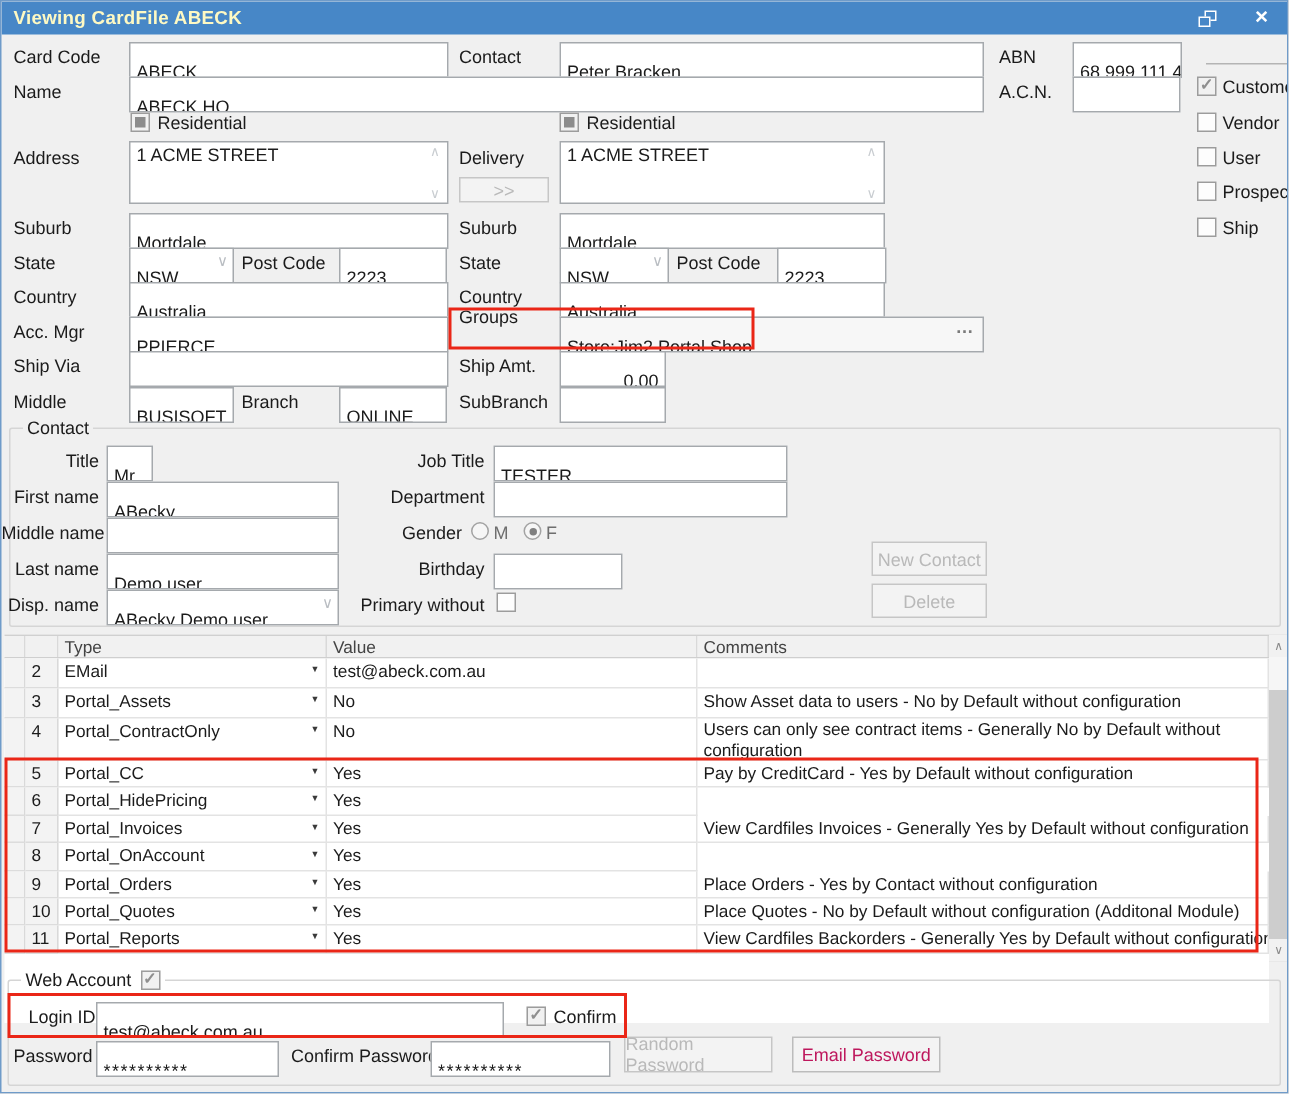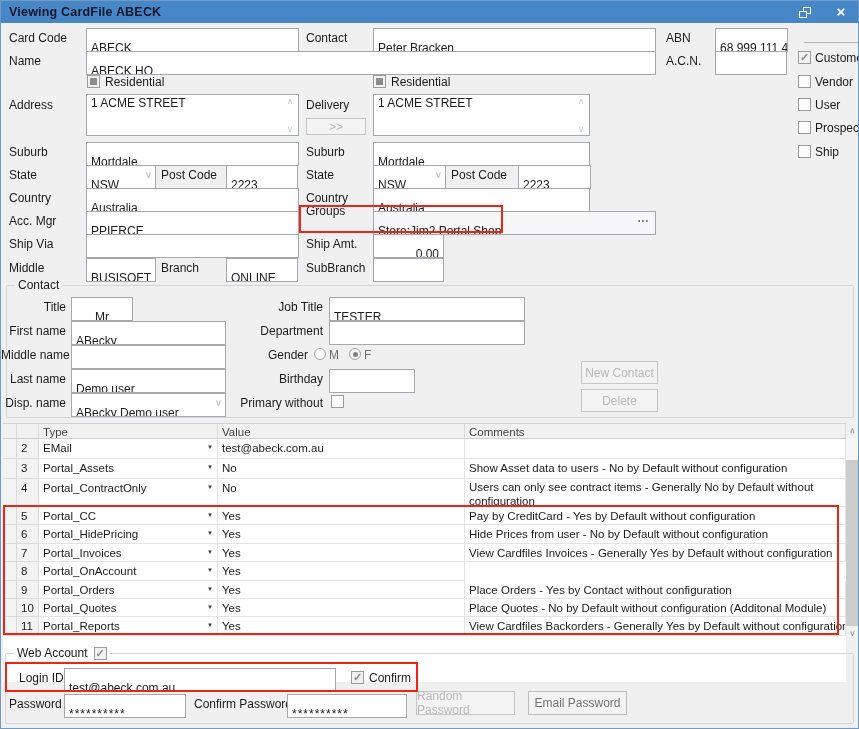--- a/index.html
+++ b/index.html
@@ -12,21 +12,21 @@
     border:1px solid #6f9bc9;
     font-size:12px; color:#1b1b1b;
   }
 
   
   .titlebar {
     position:absolute; left:0; top:0; width:100%; height:22px;
     background:#4787c7; display:flex; align-items:center;
   }
   .titlebar .title {
-    color:#0f172a; font-weight:bold; font-size:12.5px; padding-left:8px;
+    color:#fef9c3; font-weight:bold; font-size:12.5px; padding-left:8px;
     letter-spacing:.2px;
   }
   .tb-btns { position:absolute; right:6px; top:0; height:22px; display:flex; align-items:center; gap:14px; }
   .tbtn { width:22px; height:18px; display:flex; align-items:center; justify-content:center; cursor:default; }
   .close-x { color:#fff; font-size:15px; font-weight:bold; line-height:16px; }
   .restore-ic { position:relative; width:12px; height:11px; display:inline-block; }
   .restore-ic .r-back { position:absolute; right:0; top:0; width:8px; height:7px; border:1px solid #fff; }
   .restore-ic .r-front { position:absolute; left:0; bottom:0; width:8px; height:7px; border:1px solid #fff; background:#4787c7; }
 
   
@@ -49,21 +49,21 @@
     display:flex; align-items:center; justify-content:center; }
   .cb.checked { background:#f1f1f1; }
   .cb.checked::after { content:"✓"; color:#8f8f8f; font-size:11px; font-weight:bold; line-height:11px; }
   .cb.indet { background:#f1f1f1; }
   .cb.indet::after { content:""; width:7px; height:7px; background:#8c8c8c; }
   .radio { position:absolute; width:12px; height:12px; border:1px solid #a3a3a3; border-radius:50%;
     background:#f6f6f6; display:flex; align-items:center; justify-content:center; }
   .radio.sel::after { content:""; width:5px; height:5px; border-radius:50%; background:#808080; }
   .btn {
     position:absolute; background:#f3f3f3; border:1px solid #bcbcbc;
-    display:flex; align-items:center; justify-content:center; font-size:12px; color:#737373;
+    display:flex; align-items:center; justify-content:center; font-size:12px; color:#be185d;
   }
   .btn.disabled { color:#b9b9b9; border-color:#c6c6c6; }
   .sep-line { position:absolute; height:1px; background:#b4b4b4; }
 
   fieldset.grp { position:absolute; border:1px solid #d5d5d5; border-radius:2px; }
   fieldset.grp legend { font-size:12px; margin-left:8px; padding:0 3px; color:#1b1b1b; }
   .wa-legend { display:flex; align-items:center; gap:6px; }
   .wa-legend .cb { position:static; }
 
   
@@ -205,21 +205,21 @@
   <div class="tb" style="left:85px;top:257px;width:70px;">BUSISOFT</div>
   <div class="lbl" style="left:160px;top:258px;">Branch</div>
   <div class="tb" style="left:225px;top:257px;width:72px;">ONLINE</div>
   <div class="lbl" style="left:305px;top:258px;">SubBranch</div>
   <div class="tb" style="left:372px;top:257px;width:71px;"></div>
 
   <fieldset class="grp" style="left:5px;top:277px;width:848px;height:140px;">
     <legend>Contact</legend>
   </fieldset>
   <div class="lbl r" style="left:0px;top:297px;width:65px;">Title</div>
-  <div class="tb" style="left:70px;top:296px;width:62px;text-align:center;">Mr</div>
+  <div class="tb" style="left:70px;top:296px;width:31px;">Mr</div>
   <div class="lbl r" style="left:230px;top:297px;width:92px;">Job Title</div>
   <div class="tb" style="left:328px;top:296px;width:196px;">TESTER</div>
 
   <div class="lbl r" style="left:0px;top:321px;width:65px;">First name</div>
   <div class="tb" style="left:70px;top:320px;width:155px;">ABecky</div>
   <div class="lbl r" style="left:230px;top:321px;width:92px;">Department</div>
   <div class="tb" style="left:328px;top:320px;width:196px;"></div>
 
   <div class="lbl r" style="left:0px;top:345px;width:65px;">Middle name</div>
   <div class="tb" style="left:70px;top:344px;width:155px;"></div>
@@ -279,21 +279,20 @@
       <div class="gc c1">5</div>
       <div class="gc c2"><span>Portal_CC</span><span class="dd-arrow">▼</span></div>
       <div class="gc c3">Yes</div>
       <div class="gc c4">Pay by CreditCard  - Yes by Default without configuration</div>
     </div>
     <div class="g-row" style="height:18.4px;">
       <div class="gc c0"></div>
       <div class="gc c1">6</div>
       <div class="gc c2"><span>Portal_HidePricing</span><span class="dd-arrow">▼</span></div>
       <div class="gc c3">Yes</div>
-      <div class="gc c4">Hide Prices from user - No by Default without configuration</div>
     </div>
     <div class="g-row" style="height:18.4px;">
       <div class="gc c0"></div>
       <div class="gc c1">7</div>
       <div class="gc c2"><span>Portal_Invoices</span><span class="dd-arrow">▼</span></div>
       <div class="gc c3">Yes</div>
       <div class="gc c4">View Cardfiles Invoices - Generally Yes by Default without configuration</div>
     </div>
     <div class="g-row" style="height:18.4px;">
       <div class="gc c0"></div>

